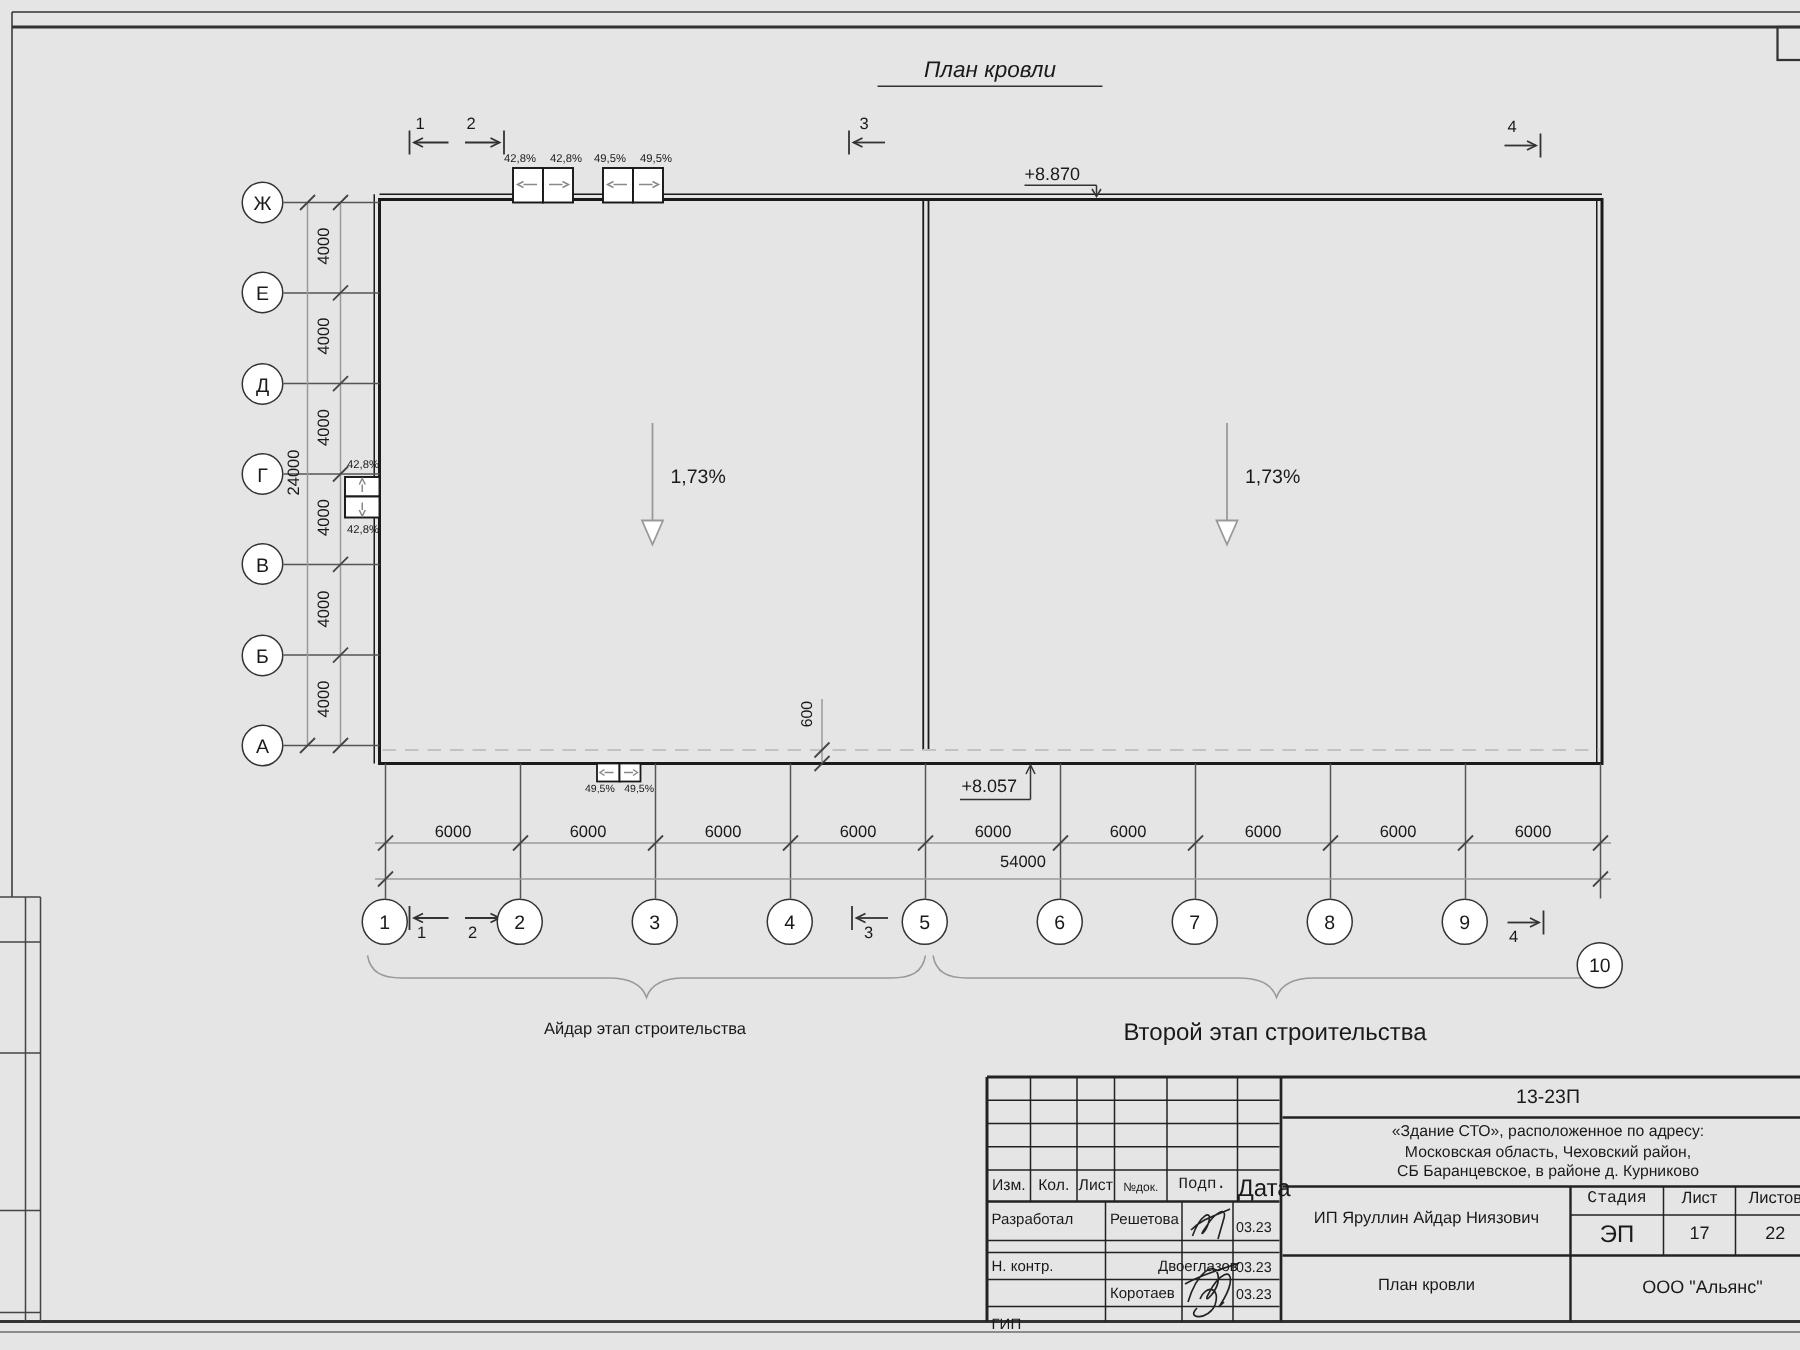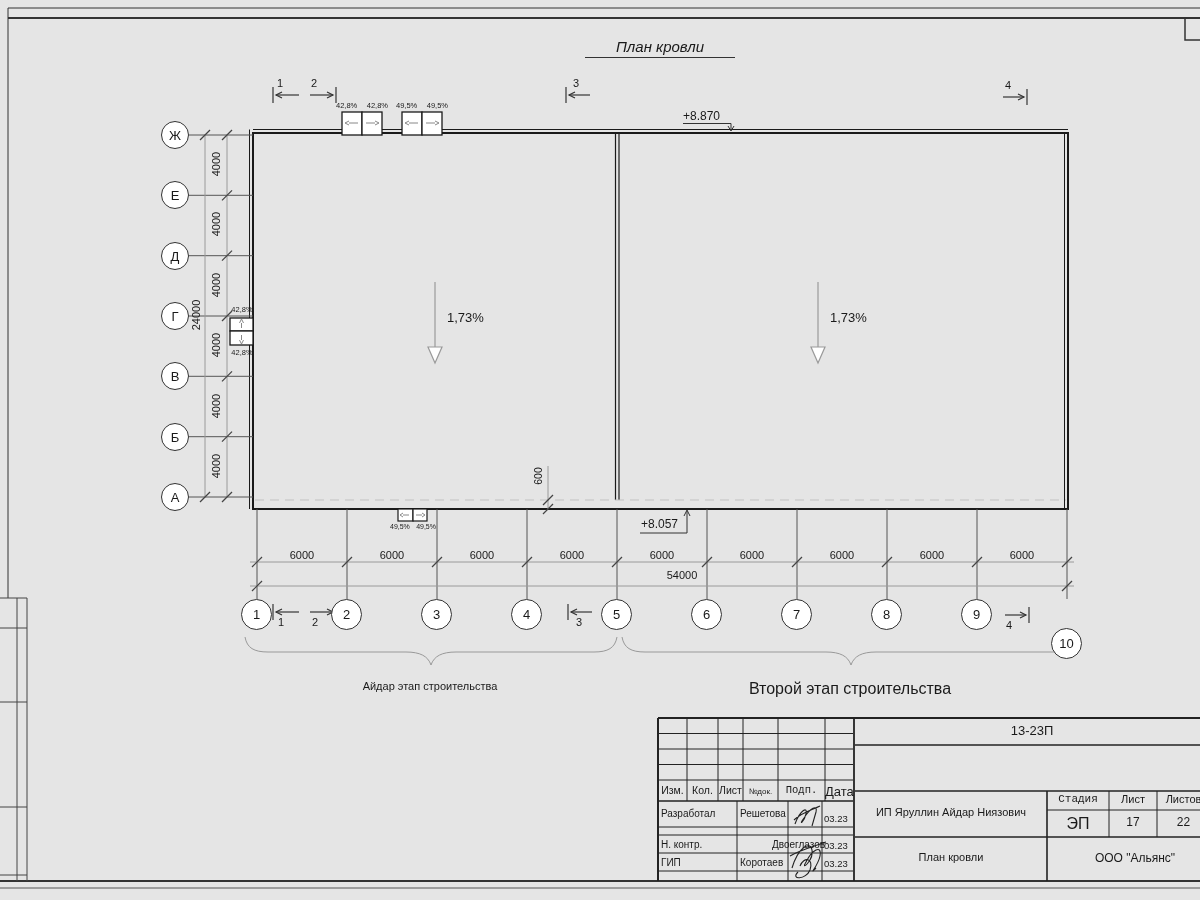--- a/index.html
+++ b/index.html
@@ -305,35 +305,40 @@
 <div class="t c" style="left:228px;top:348px;width:28px;font-size:7.5px;">42,8%</div>
 <div class="t units" style="left:390px;top:523px;width:46px;font-size:7px;">
   <span>49,5%</span>
   <span>49,5%</span>
 </div>
 
 <div class="t c" style="left:320px;top:680px;width:220px;font-size:11px;">Айдар этап строительства</div>
 <div class="t c" style="left:740px;top:680px;width:220px;font-size:16px;">Второй этап строительства</div>
 
 <div class="t c" style="left:932px;top:723px;width:200px;font-size:13px;">13-23П</div>
+<div class="t c" style="left:922px;top:748px;width:220px;font-size:10.5px;line-height:13.5px;">
+  <div>«Здание СТО», расположенное по адресу:</div>
+  <div>Московская область, Чеховский район,</div>
+  <div>СБ Баранцевское, в районе д. Курниково</div>
+</div>
 
 <div class="t c" style="left:658px;top:784px;width:29px;font-size:10.5px;">Изм.</div>
 <div class="t c" style="left:687px;top:784px;width:31px;font-size:10.5px;">Кол.</div>
 <div class="t c" style="left:718px;top:784px;width:25px;font-size:10.5px;">Лист</div>
 <div class="t c" style="left:743px;top:787px;width:35px;font-size:8px;">№док.</div>
 <div class="t c" style="left:778px;top:784px;width:47px;font-size:10.5px;font-family:Liberation Mono, monospace;">Подп.</div>
-<div class="t c" style="left:825px;top:784px;width:28px;font-size:13px;">Дата</div>
+<div class="t c" style="left:825px;top:784px;width:28px;font-size:16px;">Дата</div>
 
 <div class="t" style="left:661px;top:808px;font-size:10px;">Разработал</div>
 <div class="t" style="left:740px;top:808px;font-size:10px;">Решетова</div>
 <div class="t" style="left:824px;top:813px;font-size:9.5px;">03.23</div>
 <div class="t" style="left:661px;top:839px;font-size:10px;">Н. контр.</div>
 <div class="t" style="left:740px;top:839px;font-size:10px;margin-left:32px;">Двоеглазов</div>
 <div class="t" style="left:824px;top:840px;font-size:9.5px;">03.23</div>
-<div class="t" style="left:661px;top:857px;font-size:10px;">ГИП</div>
+<div class="t" style="left:661px;top:878px;font-size:10px;">ГИП</div>
 <div class="t" style="left:740px;top:857px;font-size:10px;">Коротаев</div>
 <div class="t" style="left:824px;top:858px;font-size:9.5px;">03.23</div>
 
 <div class="t c" style="left:855px;top:806px;width:192px;font-size:11px;">ИП Яруллин Айдар Ниязович</div>
 <div class="t c" style="left:855px;top:851px;width:192px;font-size:11px;">План кровли</div>
 
 <div class="t c" style="left:1047px;top:793px;width:62px;font-size:11px;font-family:Liberation Mono, monospace;">Стадия</div>
 <div class="t c" style="left:1109px;top:793px;width:48px;font-size:11px;">Лист</div>
 <div class="t c" style="left:1157px;top:793px;width:53px;font-size:11px;">Листов</div>
 <div class="t c" style="left:1047px;top:815px;width:62px;font-size:16px;">ЭП</div>

